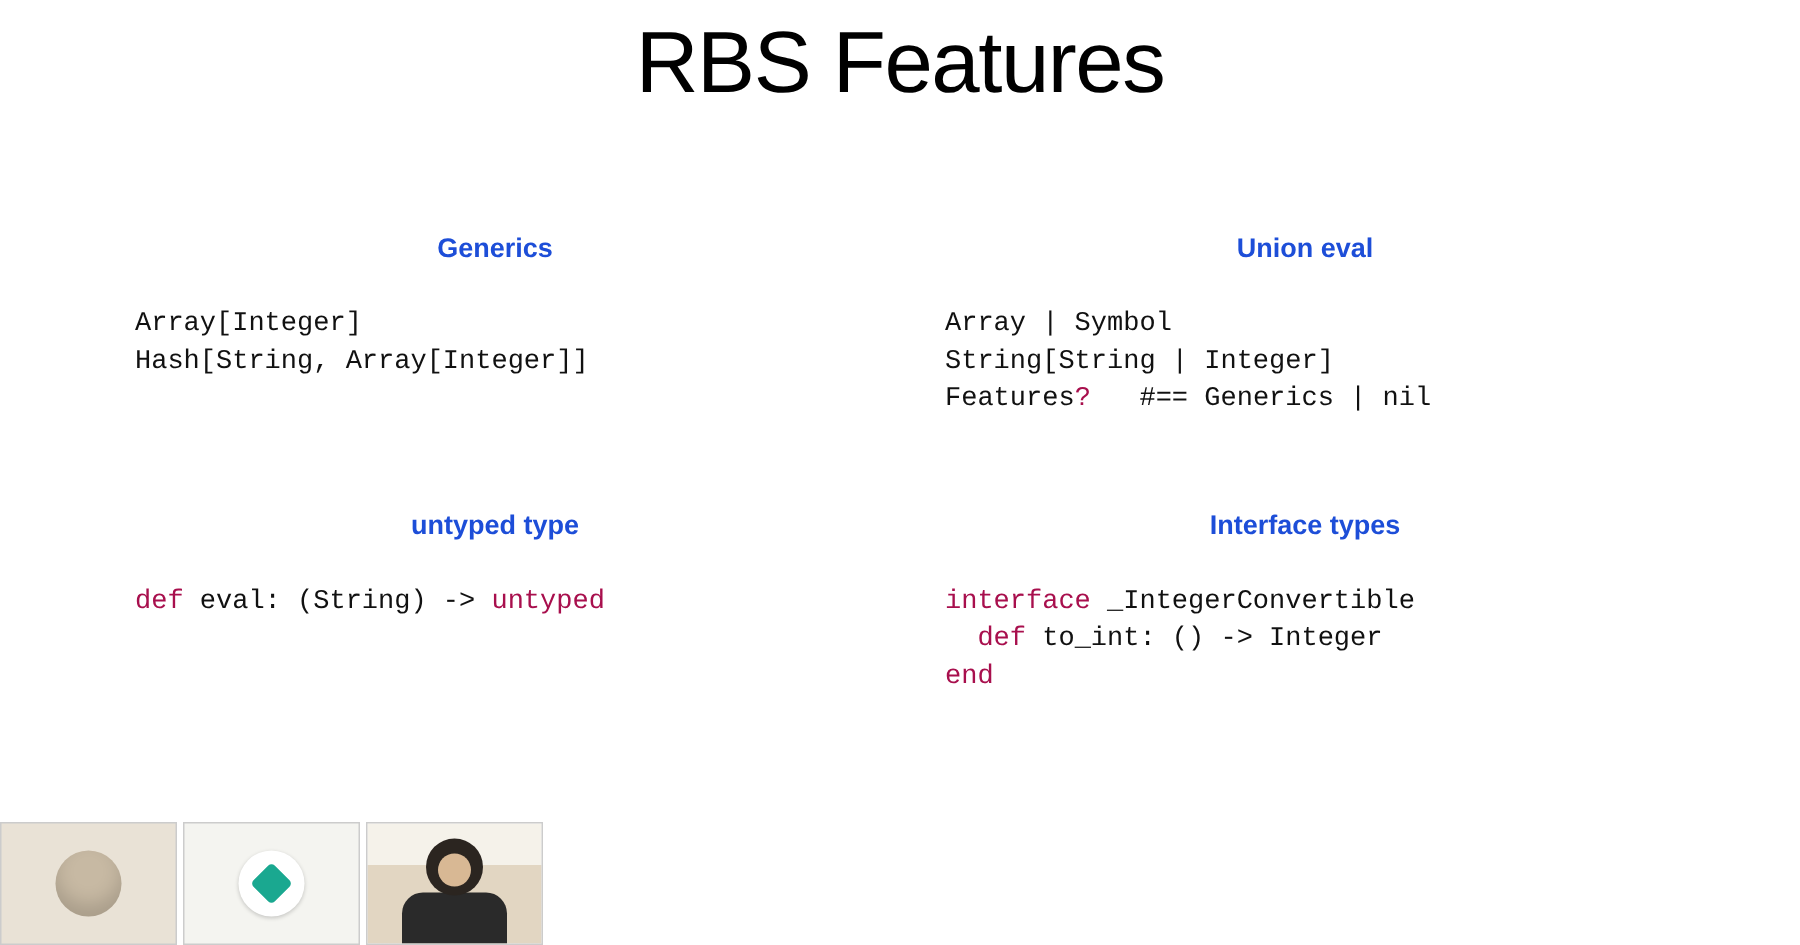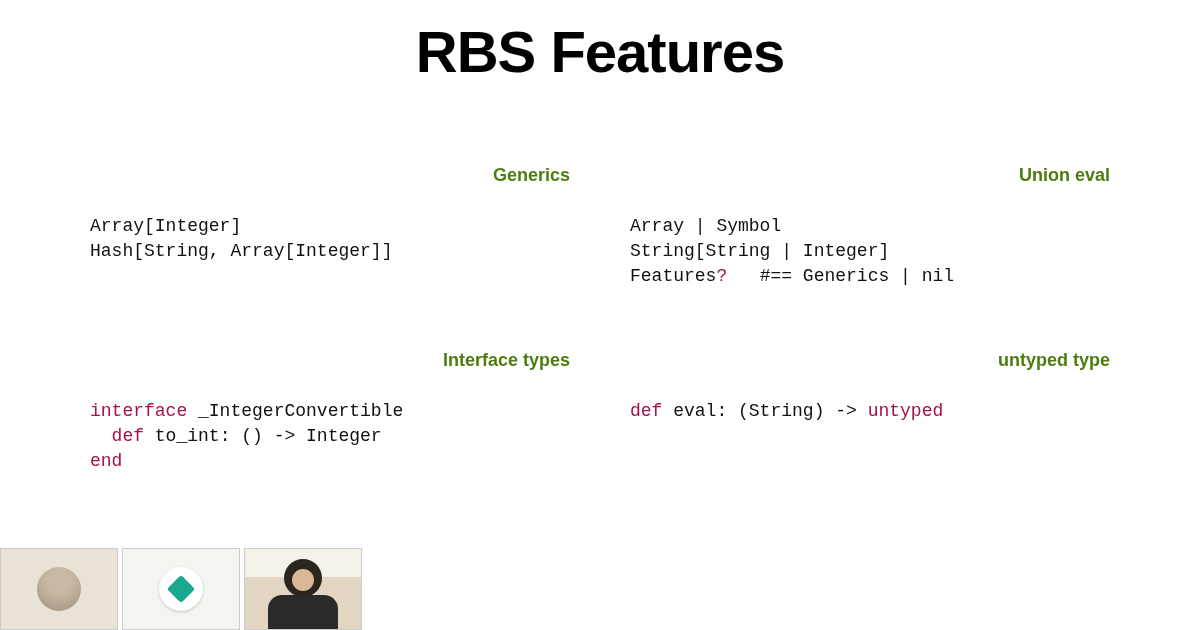--- a/index.html
+++ b/index.html
@@ -7,39 +7,39 @@
     width: 1200px;
     height: 630px;
     background: #ffffff;
     font-family: -apple-system, BlinkMacSystemFont, "Helvetica Neue", Arial, sans-serif;
     position: relative;
     overflow: hidden;
   }
   .title {
     text-align: center;
     font-size: 58px;
-    font-weight: 700;
+    font-weight: 400;
     letter-spacing: -1px;
-    padding-top: 18px;
+    padding-top: 8px;
     color: #000;
   }
   .grid {
     display: grid;
     grid-template-columns: 1fr 1fr;
     column-gap: 60px;
     row-gap: 60px;
     padding: 80px 90px 0 90px;
   }
   .cell { }
   .subhead {
     font-size: 18px;
     font-weight: 700;
-    text-align: right;
+    text-align: center;
     margin-bottom: 28px;
-    color: #4d7c0f;
+    color: #1d4ed8;
   }
   .code {
     font-family: "SFMono-Regular", "Menlo", "Consolas", "Liberation Mono", monospace;
     font-size: 18px;
     line-height: 1.4;
     white-space: pre;
     color: #111;
   }
   .kw { color: #a80f4d; }
 
@@ -120,29 +120,29 @@
   </div>
 
   <div class="cell">
     <div class="subhead">Union eval</div>
     <div class="code"><span>Array | Symbol</span>
 <span>String[String | Integer]</span>
 <span>Features</span><span class="kw">?</span><span>   #== Generics | nil</span></div>
   </div>
 
   <div class="cell">
+    <div class="subhead">untyped type</div>
+    <div class="code"><span class="kw">def</span><span> eval: (String) -&gt; </span><span class="kw">untyped</span></div>
+  </div>
+
+  <div class="cell">
     <div class="subhead">Interface types</div>
     <div class="code"><span class="kw">interface</span><span> _IntegerConvertible</span>
   <span class="kw">def</span><span> to_int: () -&gt; Integer</span>
 <span class="kw">end</span></div>
-  </div>
-
-  <div class="cell">
-    <div class="subhead">untyped type</div>
-    <div class="code"><span class="kw">def</span><span> eval: (String) -&gt; </span><span class="kw">untyped</span></div>
   </div>
 
 </div>
 
 <div class="thumbs">
   <div class="thumb t1">
     <div class="avatar-circle"></div>
   </div>
   <div class="thumb t2">
     <div class="badge-circle">

